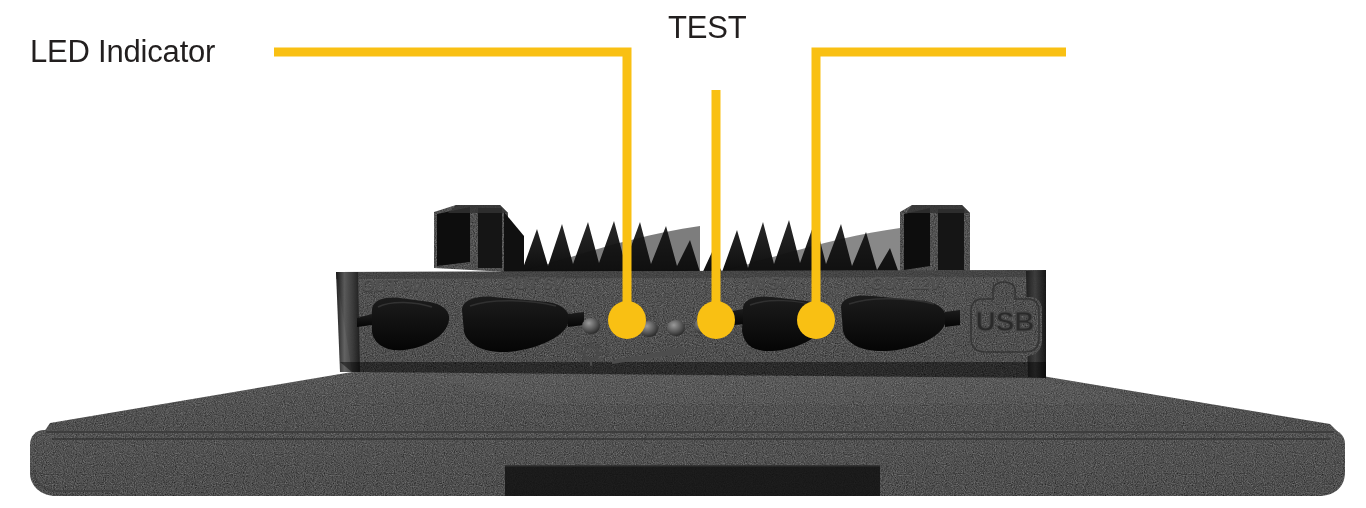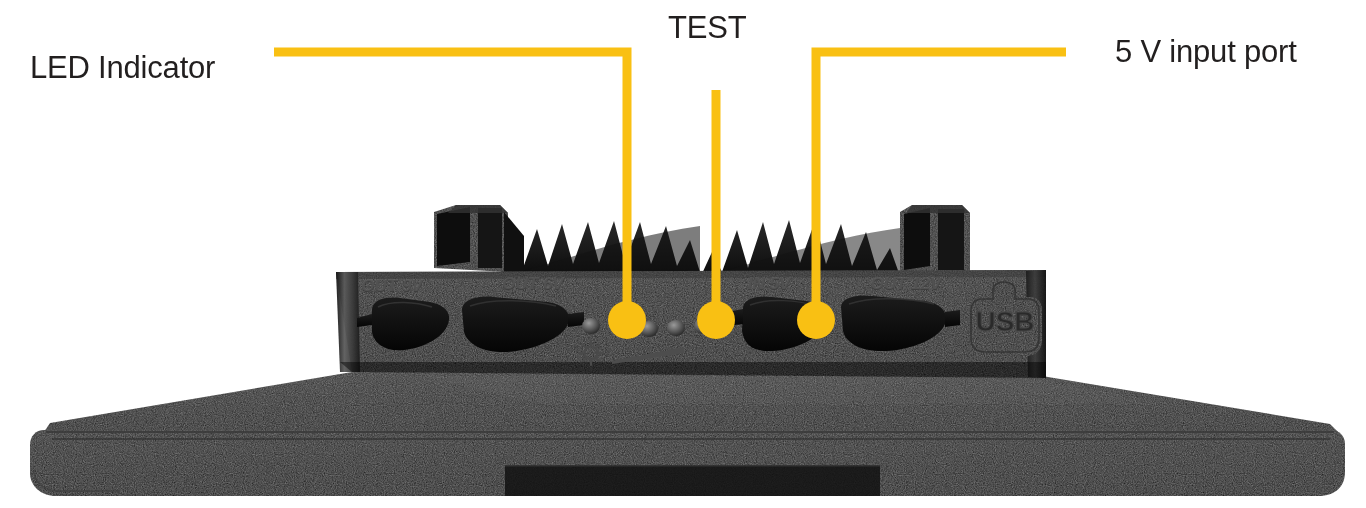--- a/index.html
+++ b/index.html
@@ -22,21 +22,21 @@
   .callout-label {
     position: absolute;
     color: #221f1f;
     font-family: "Liberation Sans", sans-serif;
     font-size: 31px;
     line-height: 36px;
     letter-spacing: -0.2px;
     white-space: pre;
     font-weight: 400;
   }
-  #label-led       { left: 30px;  top: 50px; }
+  #label-led       { left: 30px;  top: 34px; }
   #label-test      { left: 668px; top: 10px; }
   #label-5v        { left: 1115px; top: 34px; }
 
   
   #leaders {
     position: absolute;
     left: 0; top: 0;
     width: 1366px; height: 508px;
     pointer-events: none;
   }
@@ -320,15 +320,14 @@
     <g>
       <path d="M 1066,52 L 816,52 L 816,320" stroke="#F9C013" stroke-width="9" fill="none"></path>
       <circle cx="816" cy="320" r="19" fill="#F9C013"></circle>
     </g>
   </svg>
 
   <div class="callout-label" id="label-led">LED Indicator</div>
 
   <div class="callout-label" id="label-test"><span>TEST</span><br></div>
 
-  <div class="callout-label" id="label-5v">5 V input port</div>
 
 </div>
 
 </body></html>

